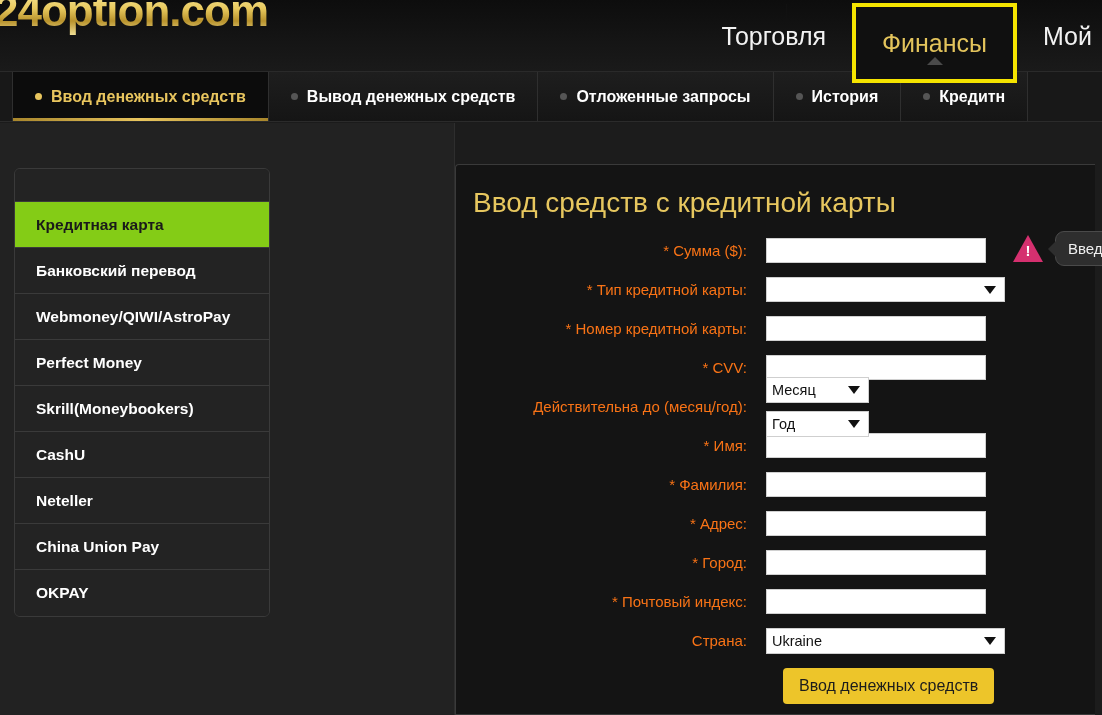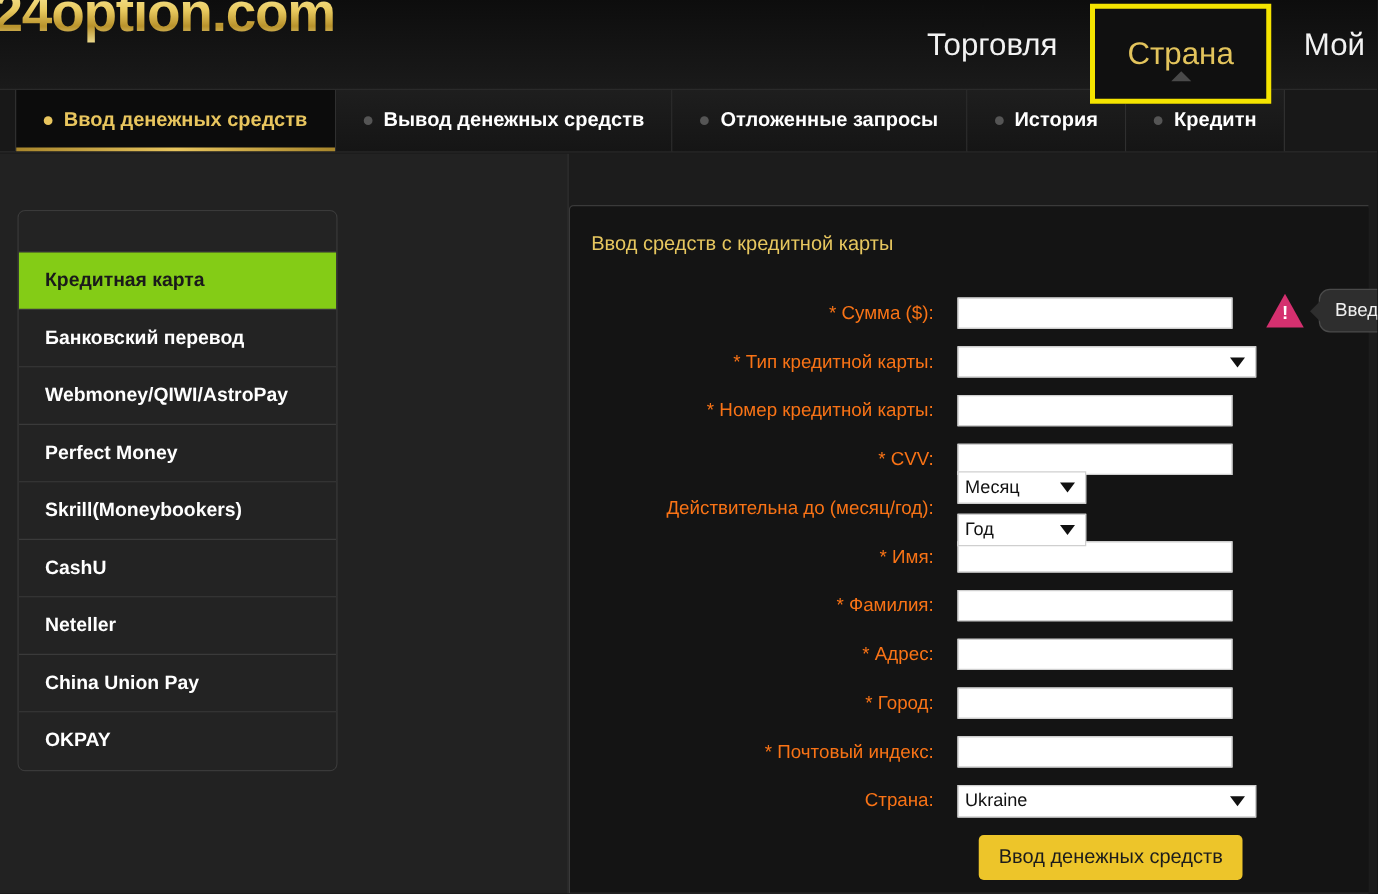--- a/index.html
+++ b/index.html
@@ -87,21 +87,21 @@
   .pay-item.selected { background: #84cc16; color: #1a1a1a; }
 
   
   .form-panel {
     position: absolute; left: 455px; top: 41px; width: 640px; height: 551px;
     background: #141414; border: 1px solid #3a3a3a; border-right: none;
     border-top-left-radius: 4px;
   }
   .form-title {
     position: absolute; left: 17px; top: 22px;
-    font-size: 16px; color: #e7c75f; white-space: nowrap; text-align: center;
+    font-size: 28px; color: #e7c75f; white-space: nowrap; text-align: center;
   }
   .form-rows { position: absolute; left: 0; top: 66px; width: 640px; }
   .frow { display: flex; align-items: center; height: 39px; }
   .flabel {
     width: 310px; text-align: right; padding-right: 19px;
     font-size: 15px; color: #f97316; white-space: nowrap;
   }
   .fctl { display: flex; align-items: center; gap: 8px; flex-direction: column; }
   .txt {
     width: 220px; height: 25px; background: #ffffff; border: 1px solid #d0d0d0;
@@ -155,21 +155,21 @@
 
 <div id="page">
 
   <div class="header">
     <div class="logo">24option.com</div>
     <div class="topnav">
       <div class="topnav-item">
         <span>Торговля</span>
       </div>
       <div class="topnav-item active highlighted">
-        <span>Страна</span>
+        <span>Финансы</span>
         <span class="caret"></span>
       </div>
       <div class="topnav-item last">
         <span>Мой</span>
       </div>
     </div>
   </div>
 
   <div class="tabbar">
     <div class="tab active">

